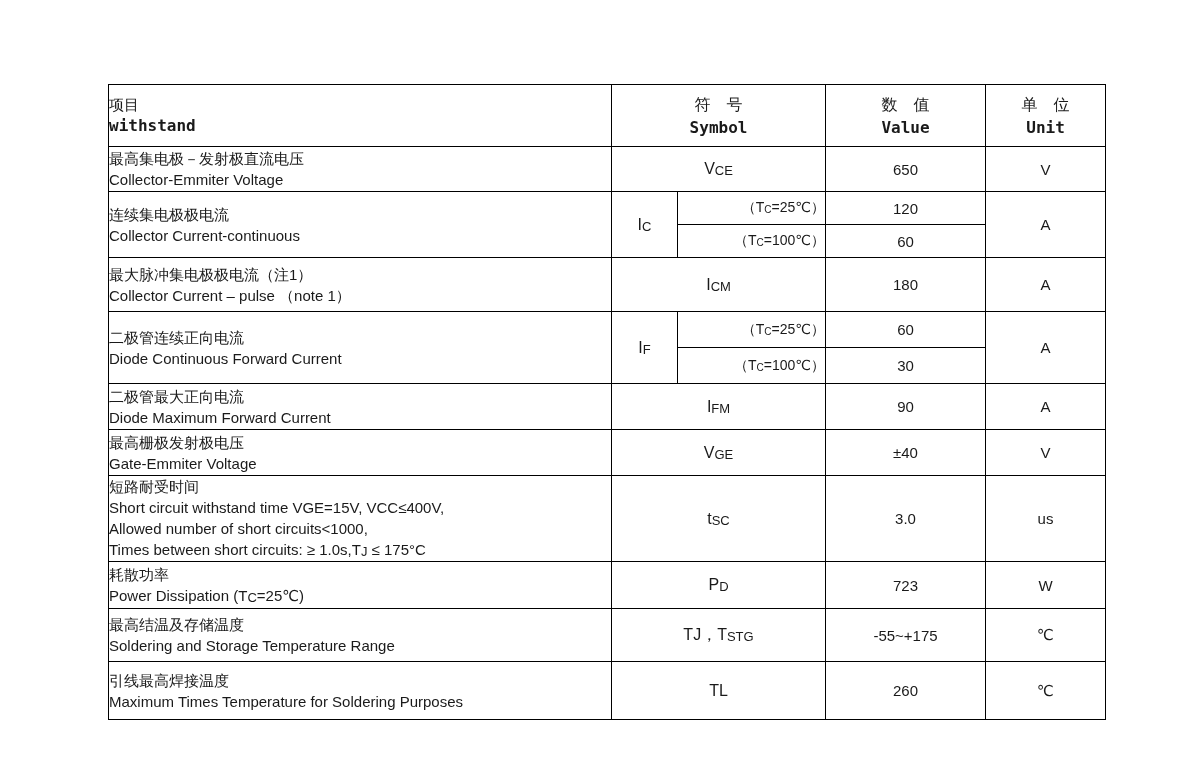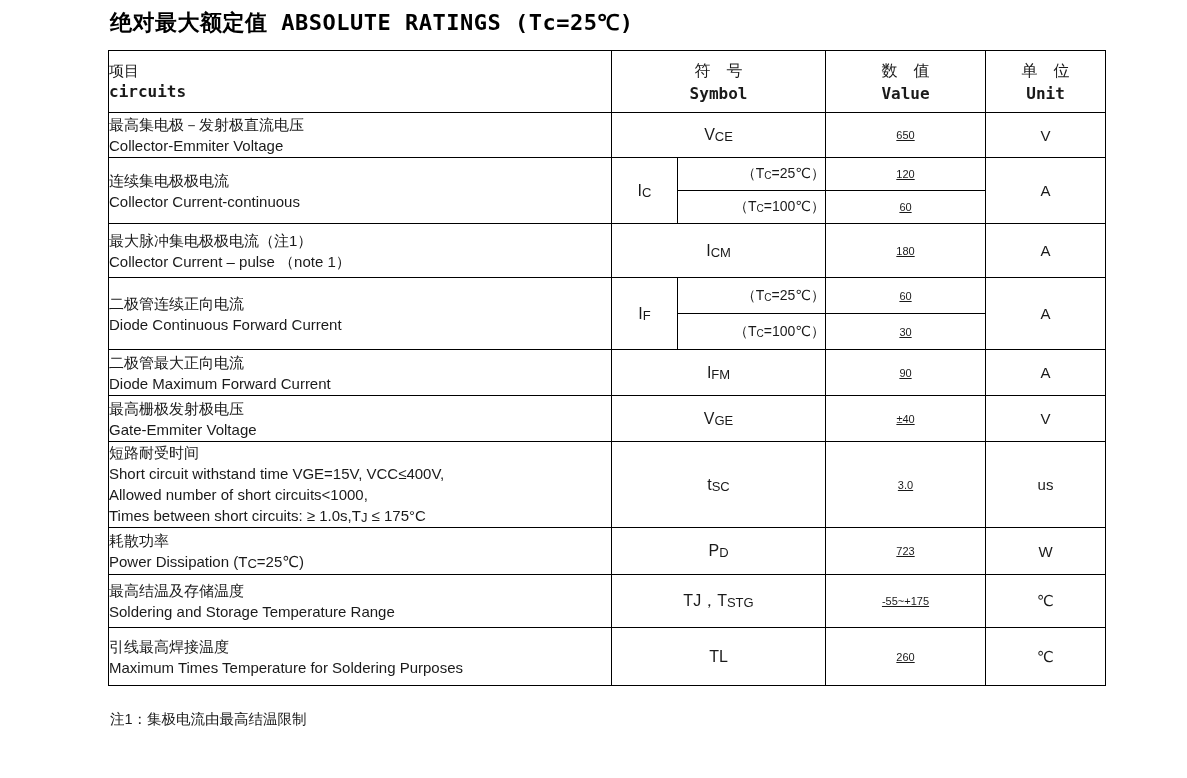--- a/index.html
+++ b/index.html
@@ -12,21 +12,21 @@
   .page{position:relative;width:1187px;height:778px;background:#fff;}
 
   .title{
     position:absolute;left:110px;top:8px;
     font-family:"DejaVu Sans Mono","Liberation Sans",monospace,sans-serif;
     font-size:22px;font-weight:bold;color:#000;line-height:30px;
     letter-spacing:0.5px;white-space:nowrap;
   }
 
   table.ratings{
-    position:absolute;left:108px;top:50px;
+    position:absolute;left:108px;top:84px;
     width:997px;border-collapse:collapse;table-layout:fixed;padding-left:25px;
   }
   table.ratings td, table.ratings th{
     border:1.5px solid #000;
     padding:0;margin:0;
     vertical-align:middle;
     font-weight:normal;
     background:#fff;
   }
   col.c-param{width:503px;}
@@ -46,51 +46,50 @@
   th .en-bold{
     font-family:"DejaVu Sans Mono","Liberation Sans",monospace,sans-serif;
     font-size:16px;line-height:22px;font-weight:bold;
   }
   th.center, td.center{text-align:center;}
 
   .sym{text-align:center;font-size:16px;}
   .sub{font-size:13px;position:relative;top:1px;letter-spacing:0;}
   .cond{text-align:right;font-size:14px;}
   .cond .sub{font-size:10px;}
-  .val{text-align:center;font-size:11px;text-decoration:underline;}
+  .val{text-align:center;font-size:15px;}
   .unit{text-align:center;font-size:15px;}
 
   .notes{
     position:absolute;left:110px;top:710px;
     font-size:15px;line-height:19px;color:#1a1a1a;
   }
   .notes .zh{font-size:14.5px;}
   .notes .en{font-size:15px;}
 </style>
 </head>
 <body>
 
 <div class="page">
 
-  <div class="title">绝对最大额定值 ABSOLUTE RATINGS (Tc=25℃)</div>
 
   <table class="ratings">
     <colgroup>
       <col class="c-param">
         <col class="c-sym1">
         <col class="c-sym2">
         <col class="c-val">
         <col class="c-unit">
     </colgroup>
 
     <tbody>
         <tr style="height:62px">
       <th class="param">
         <div class="zh">项目</div>
-        <div class="en-bold">circuits</div>
+        <div class="en-bold">withstand</div>
       </th>
       <th class="center" colspan="2">
         <div class="zh">符　号</div>
         <div class="en-bold">Symbol</div>
       </th>
       <th class="center">
         <div class="zh">数　值</div>
         <div class="en-bold">Value</div>
       </th>
       <th class="center">
@@ -235,16 +234,15 @@
       <td class="sym" colspan="2">
         <span>TL</span><span class="sub"></span>
       </td>
       <td class="val">260</td>
       <td class="unit">℃</td>
     </tr>
   </tbody>
     </table>
 
   <div class="notes">
-    <div class="zh">注1：集极电流由最高结温限制</div>
   </div>
 
 </div>
 
 </body></html>

